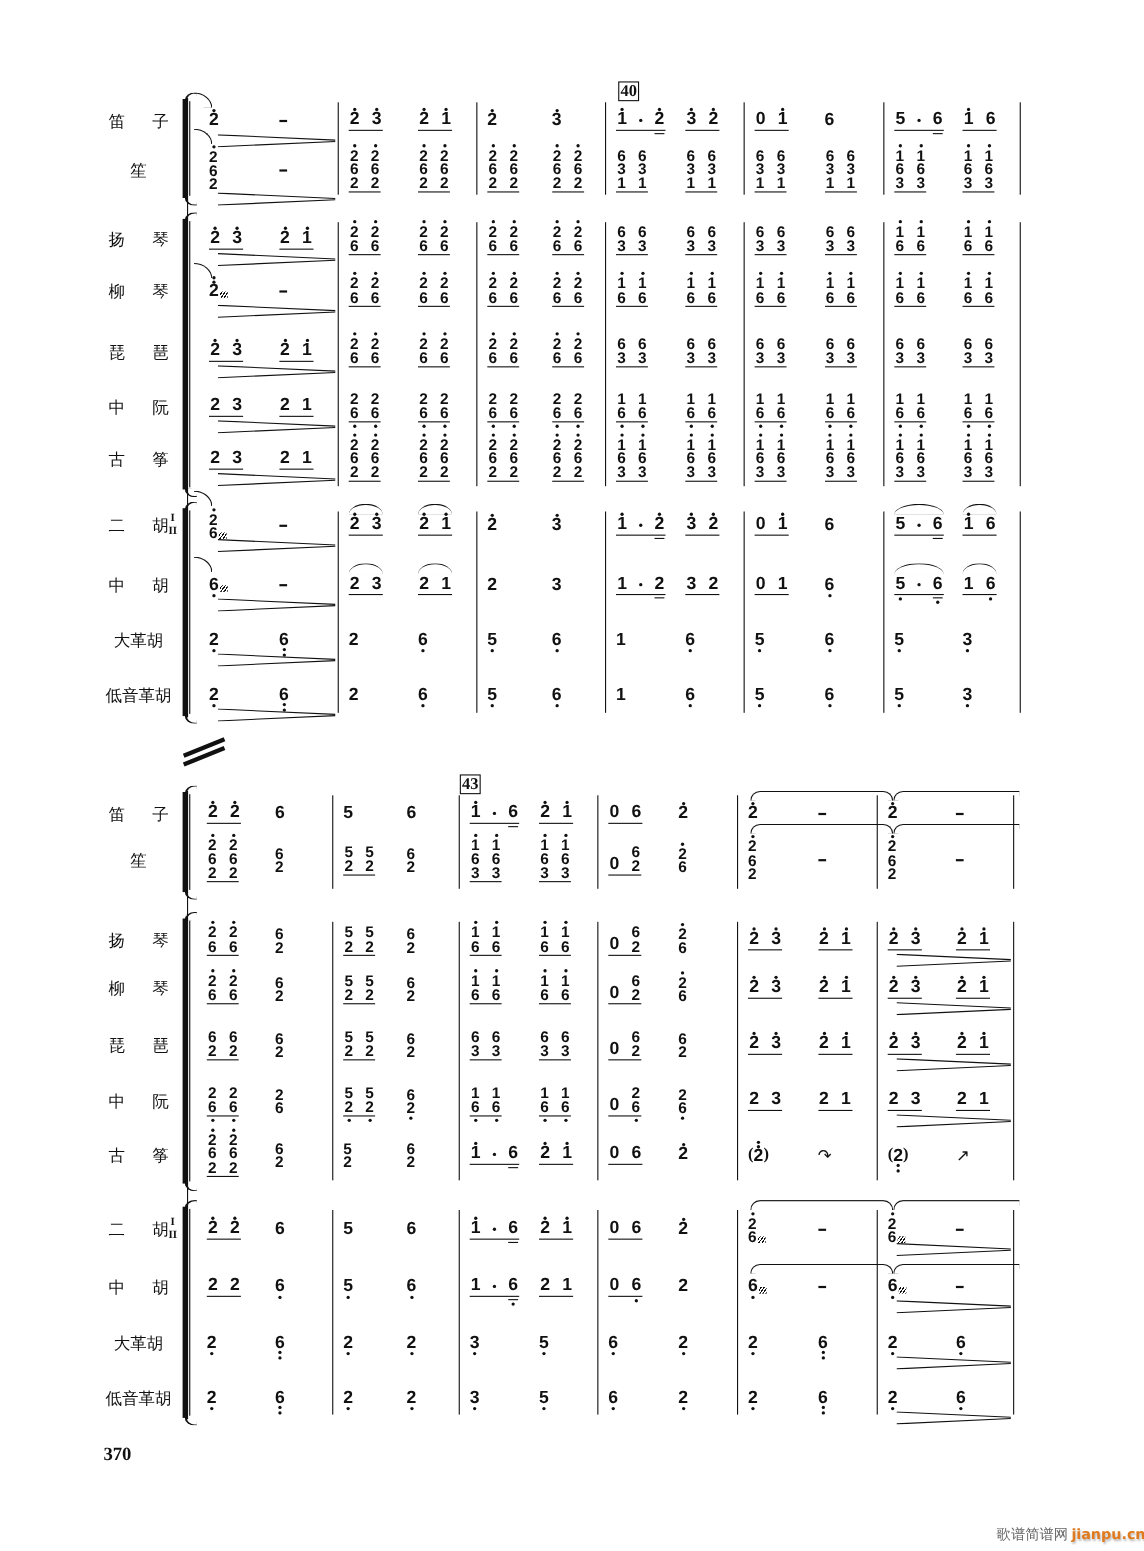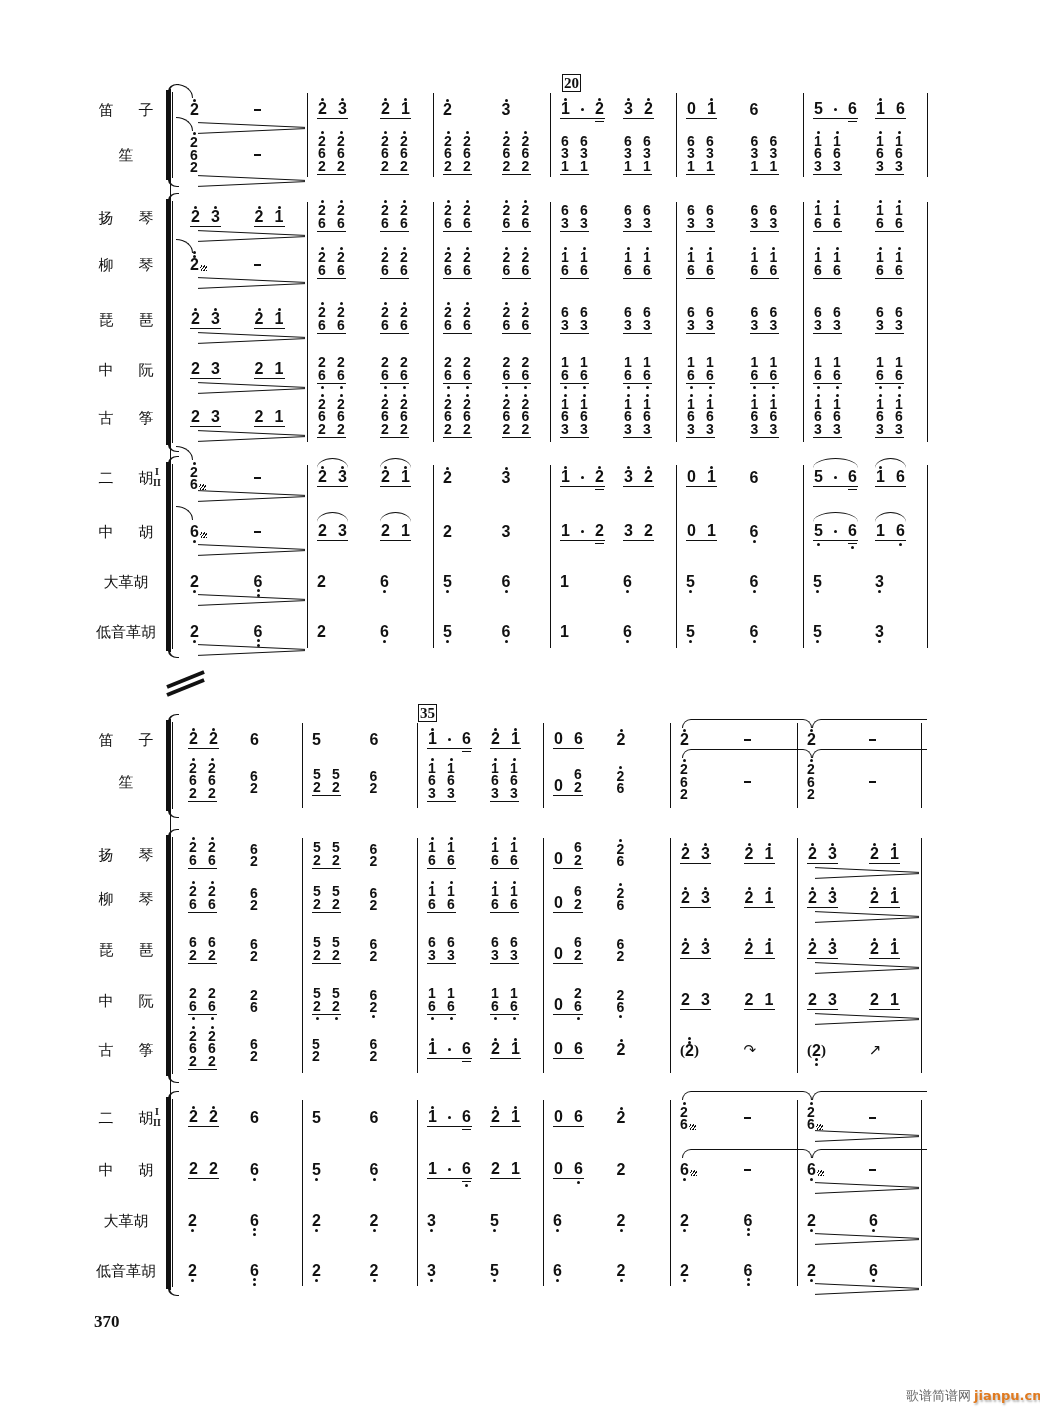--- a/index.html
+++ b/index.html
@@ -85,21 +85,21 @@
     <div class="brk" style="left: 166px; top: 462px; height: 189px;"></div>
     <div class="brk2" style="left: 172px; top: 464px; height: 185px;"></div>
     <div class="hook top" style="left: 168px; top: 456px; width: 9px; height: 7px;"></div>
     <div class="hook bot" style="left: 168px; top: 650px; width: 9px; height: 7px;"></div>
     <div class="bar" style="left: 307px; top: 465px; height: 183px;"></div>
     <div class="bar" style="left: 433px; top: 465px; height: 183px;"></div>
     <div class="bar" style="left: 550px; top: 465px; height: 183px;"></div>
     <div class="bar" style="left: 676px; top: 465px; height: 183px;"></div>
     <div class="bar" style="left: 803px; top: 465px; height: 183px;"></div>
     <div class="bar" style="left: 927px; top: 465px; height: 183px;"></div>
-    <div class="reh" style="left: 562px; top: 74px;">20</div>
+    <div class="reh" style="left: 562px; top: 74px;">40</div>
     <div class="lbl" style="left: 92px; top: 101px;">笛 子</div>
     <div class="meas" style="left: 180px; top: 78px; width: 127px; height: 64px;">
       <div class="beat">
         <span class="tok">
           <span class="ch">
             <span class="n">2<span class="od up"></span></span>
           </span>
         </span>
       </div>
       <div class="beat">
@@ -2034,21 +2034,21 @@
     <div class="brk" style="left: 166px; top: 1097px; height: 192px;"></div>
     <div class="brk2" style="left: 172px; top: 1099px; height: 188px;"></div>
     <div class="hook top" style="left: 168px; top: 1091px; width: 9px; height: 7px;"></div>
     <div class="hook bot" style="left: 168px; top: 1288px; width: 9px; height: 7px;"></div>
     <div class="bar" style="left: 302px; top: 1100px; height: 186px;"></div>
     <div class="bar" style="left: 417px; top: 1100px; height: 186px;"></div>
     <div class="bar" style="left: 543px; top: 1100px; height: 186px;"></div>
     <div class="bar" style="left: 670px; top: 1100px; height: 186px;"></div>
     <div class="bar" style="left: 797px; top: 1100px; height: 186px;"></div>
     <div class="bar" style="left: 921px; top: 1100px; height: 186px;"></div>
-    <div class="reh" style="left: 418px; top: 704px;">35</div>
+    <div class="reh" style="left: 418px; top: 704px;">43</div>
     <div class="lbl" style="left: 92px; top: 731px;">笛 子</div>
     <div class="meas" style="left: 178px; top: 708px; width: 124px; height: 64px;">
       <div class="beat">
         <span class="grp">
           <span class="tok">
             <span class="ch">
               <span class="n">2<span class="od up"></span></span>
             </span>
           </span>
           <span class="tok">

